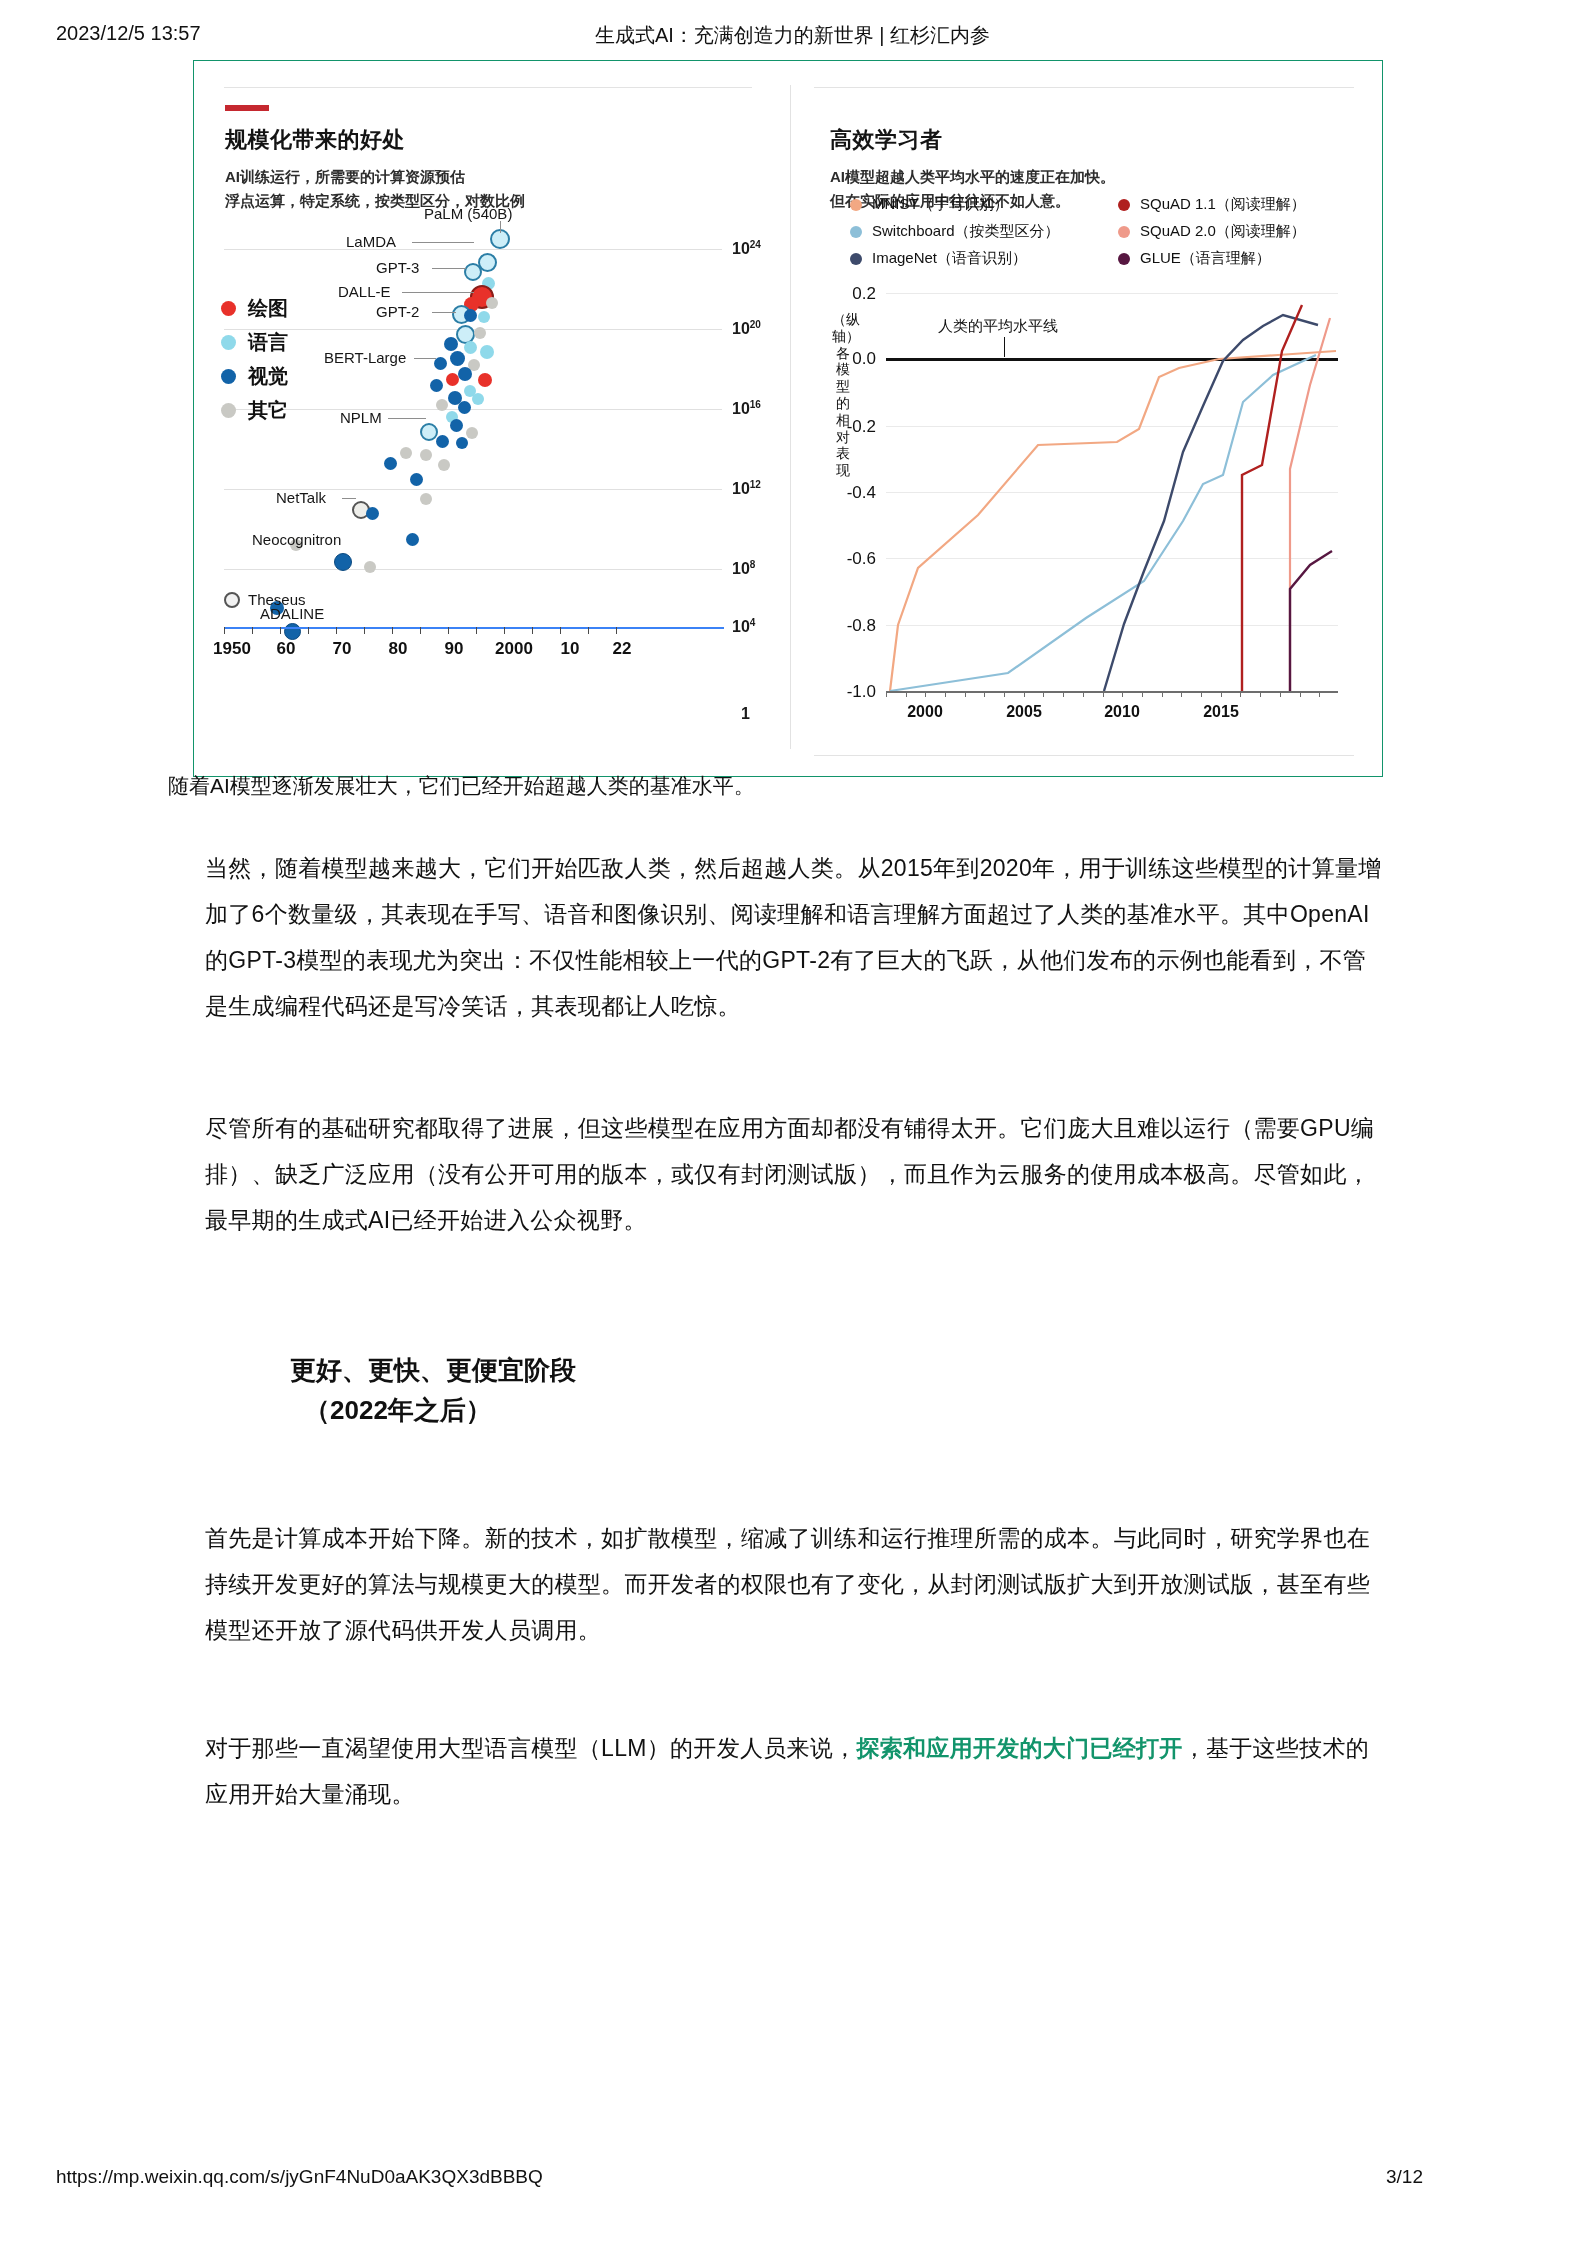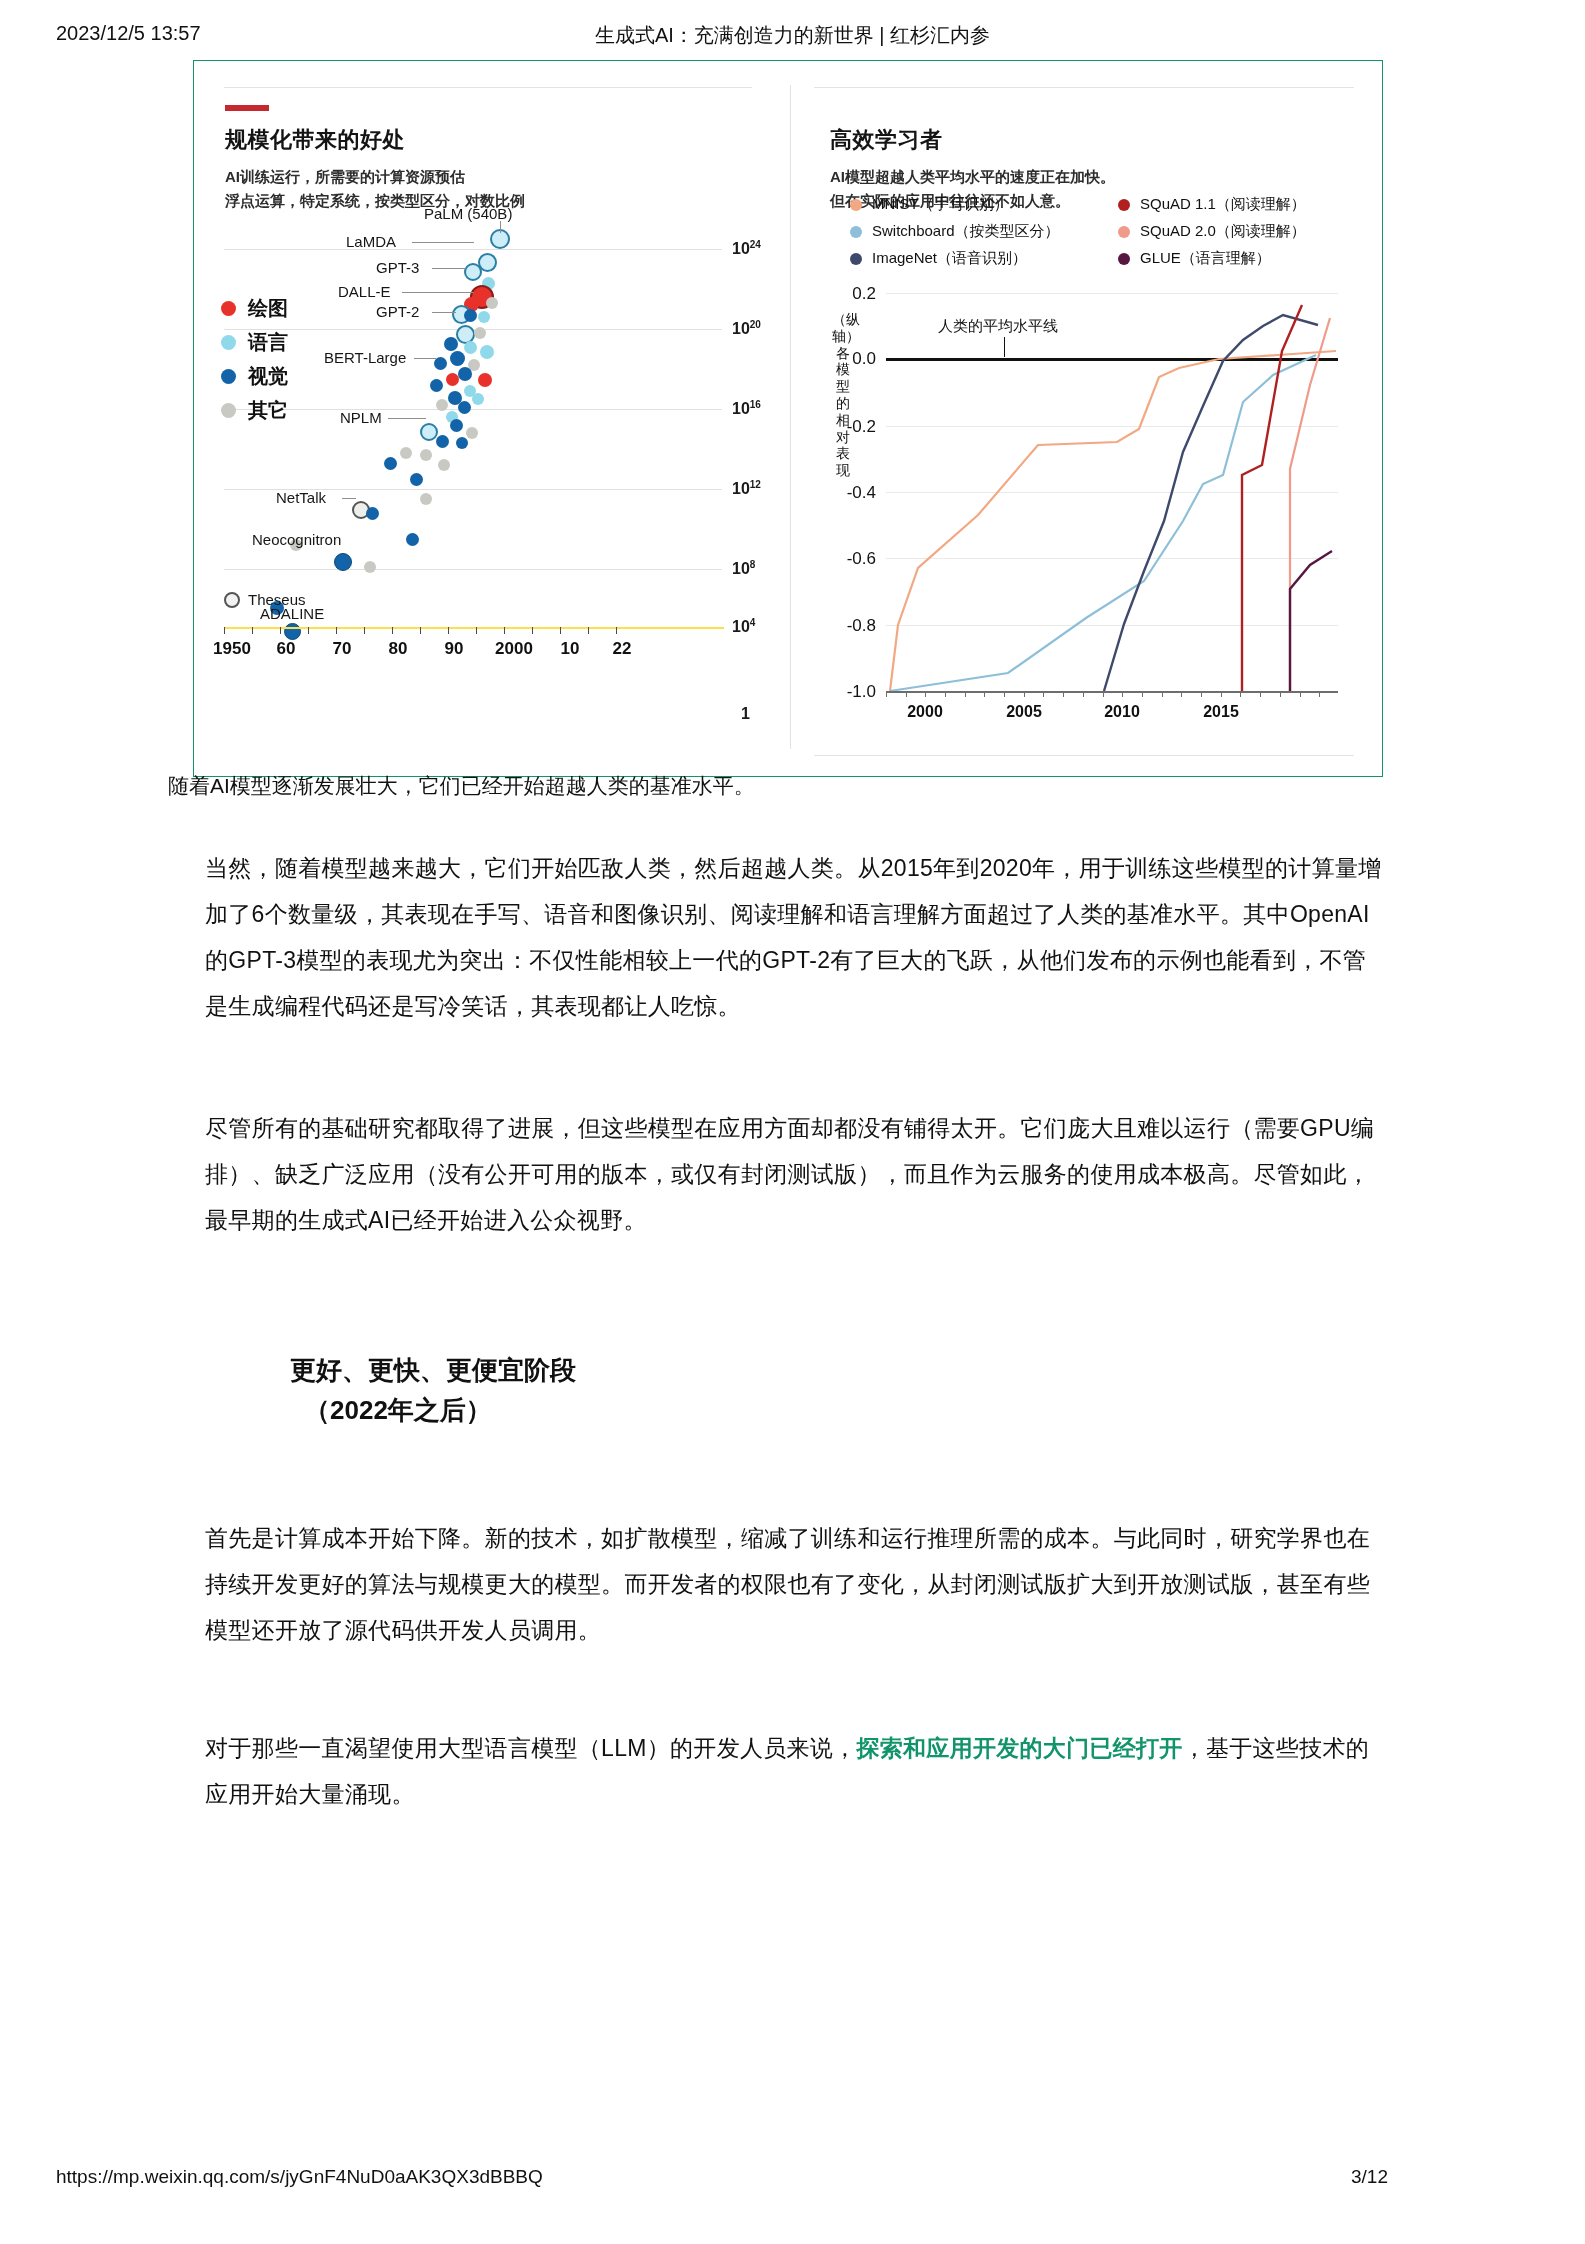--- a/index.html
+++ b/index.html
@@ -5,21 +5,21 @@
   html,body{margin:0;padding:0;}
   body{
     width:1585px;height:2244px;background:#fff;
     font-family:"Liberation Sans","DejaVu Sans",sans-serif;
     color:#111;position:relative;overflow:hidden;
   }
   
   .pg-header{position:absolute;top:22px;left:0;width:1585px;height:28px;}
   .pg-header .hdr-date{position:absolute;left:56px;top:0;font-size:20px;color:#111;white-space:nowrap;}
   .pg-header .hdr-title{position:absolute;left:0;top:0;width:1585px;text-align:center;font-size:20px;color:#111;}
-  .pg-footer{position:absolute;bottom:52px;left:0;width:1444px;height:26px;}
+  .pg-footer{position:absolute;bottom:52px;left:0;width:1444px;height:26px;padding-left:35px;}
   .pg-footer .ft-url{position:absolute;left:56px;top:0;font-size:19px;color:#111;white-space:nowrap;}
   .pg-footer .ft-page{position:absolute;right:56px;top:0;font-size:19px;color:#111;}
 
   
   .figure{
     position:absolute;left:193px;top:60px;width:1190px;height:717px;
     border:1.5px solid #12946b;background:#fff;box-sizing:border-box;
   }
   .fig-inner{position:absolute;inset:0;}
   .panel{position:absolute;top:0;height:717px;box-sizing:border-box;}
@@ -43,21 +43,21 @@
   .yl sup{font-size:10px;vertical-align:super;}
   .dot{position:absolute;border-radius:50%;}
   .lbl{position:absolute;font-size:15px;color:#161616;white-space:nowrap;}
   .lead{position:absolute;height:1px;background:#8e8e8e;}
 
   .legend-l{position:absolute;left:27px;top:230px;}
   .legend-l .row{display:flex;align-items:center;height:34px;}
   .legend-l .sw{width:15px;height:15px;border-radius:50%;margin-right:12px;}
   .legend-l .tx{font-size:20px;color:#111;font-weight:600;}
 
-  .xaxis-l{position:absolute;left:30px;top:566px;width:500px;height:2px;background:#fde047;}
+  .xaxis-l{position:absolute;left:30px;top:566px;width:500px;height:2px;background:#3b82f6;}
   .tick{position:absolute;top:0;width:1px;height:7px;background:#4a4a4a;}
   .xlab{position:absolute;top:12px;font-size:17px;color:#111;font-weight:600;transform:translateX(-50%);}
 
   .source{position:absolute;left:30px;top:620px;font-size:14px;color:#6a6a6a;line-height:1.65;width:520px;}
 
   .theseus{position:absolute;left:30px;top:530px;display:flex;align-items:center;}
   .theseus .ring{width:12px;height:12px;border-radius:50%;border:2px solid #555;background:#f2f2f2;margin-right:8px;}
   .theseus .t{font-size:15px;color:#161616;}
 
   

